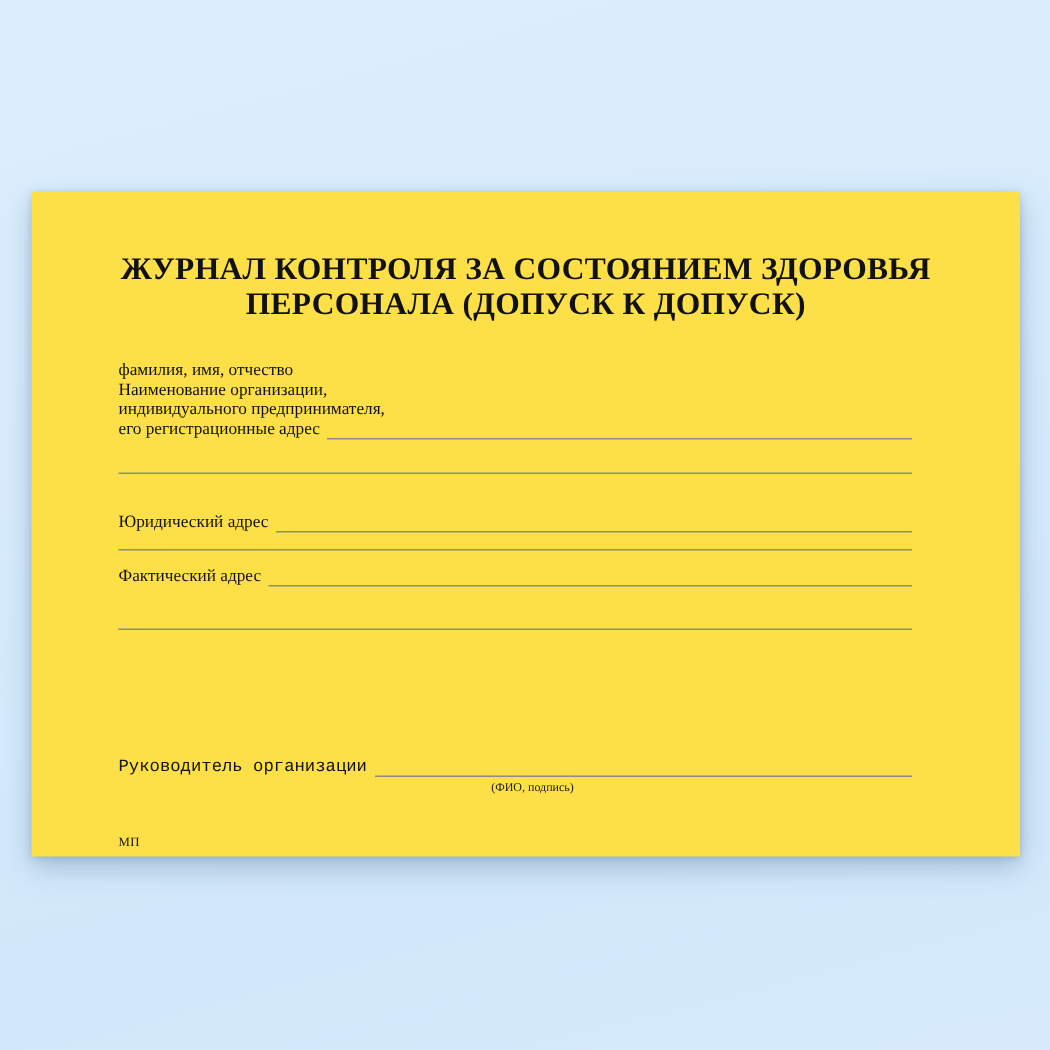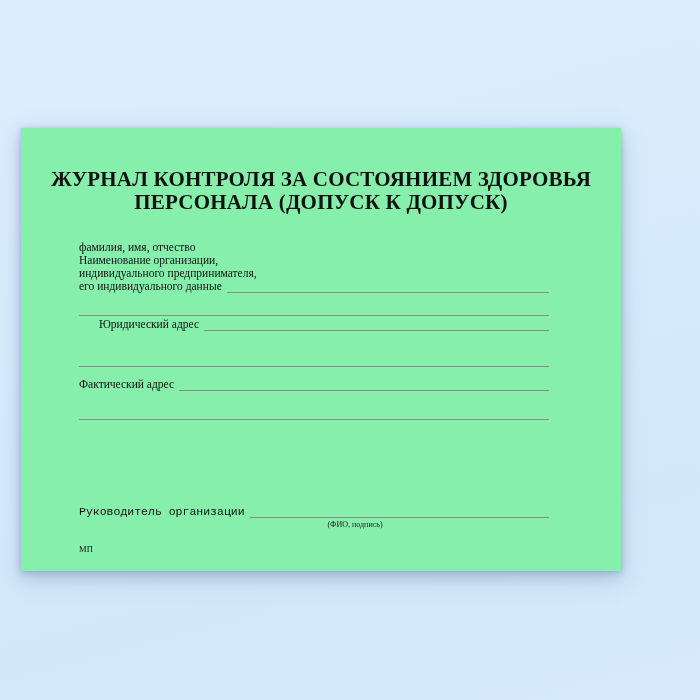--- a/index.html
+++ b/index.html
@@ -3,22 +3,22 @@
 <meta charset="utf-8">
 <style>
   html,body{margin:0;padding:0;}
   body{
     width:700px;height:700px;overflow:hidden;position:relative;
     background:linear-gradient(165deg,#dceefd 0%,#d8ecfc 35%,#d2e8fa 75%,#d6eafb 100%);
     font-family:"Liberation Serif","DejaVu Serif",serif;
     color:#111;
   }
   .sheet{
-    position:absolute;left:21px;top:128px;width:600px;height:443px;
-    background:#86efac;
+    position:absolute;left:21px;top:128px;width:659px;height:443px;
+    background:#fde047;
     box-shadow:0 7px 18px rgba(108,140,172,.50),0 1px 5px rgba(108,140,172,.45);
   }
   .title{
     position:absolute;top:40px;left:0;right:0;
     text-align:center;font-weight:bold;font-size:21px;line-height:23px;
     letter-spacing:.2px;
   }
   .abs{position:absolute;left:58px;right:72px;}
   .small{font-size:11.5px;line-height:13px;}
   .frow{display:flex;align-items:flex-end;}
@@ -39,40 +39,40 @@
   <div class="title">
     <div>ЖУРНАЛ КОНТРОЛЯ ЗА СОСТОЯНИЕМ ЗДОРОВЬЯ</div>
     <div>ПЕРСОНАЛА (ДОПУСК К ДОПУСК)</div>
   </div>
 
   <div class="abs small" style="top:113px;">
     <div>фамилия, имя, отчество</div>
     <div>Наименование организации,</div>
     <div>индивидуального предпринимателя,</div>
     <div class="frow">
-      <span class="lbl">его индивидуального данные</span>
+      <span class="lbl">его регистрационные адрес</span>
       <span class="fill"></span>
     </div>
   </div>
   <div class="abs rule" style="top:187px;"></div>
 
-  <div class="abs small frow" style="top:190px;margin-left:20px;">
+  <div class="abs small frow" style="top:214px;">
     <span class="lbl">Юридический адрес</span>
     <span class="fill"></span>
   </div>
   <div class="abs rule" style="top:238px;"></div>
 
   <div class="abs small frow" style="top:250px;">
     <span class="lbl">Фактический адрес</span>
     <span class="fill"></span>
   </div>
   <div class="abs rule" style="top:291px;"></div>
 
 
   <div class="abs small frow" style="top:377px;font-family:Liberation Mono, monospace;">
     <span class="lbl">Руководитель организации</span>
     <span class="fill"></span>
   </div>
   <div class="caption" style="top:392px;">(ФИО, подпись)</div>
 
-  <div class="seal" style="top:416px;">МП</div>
+  <div class="seal" style="top:428px;">МП</div>
 
 </div>
 
 </body></html>

